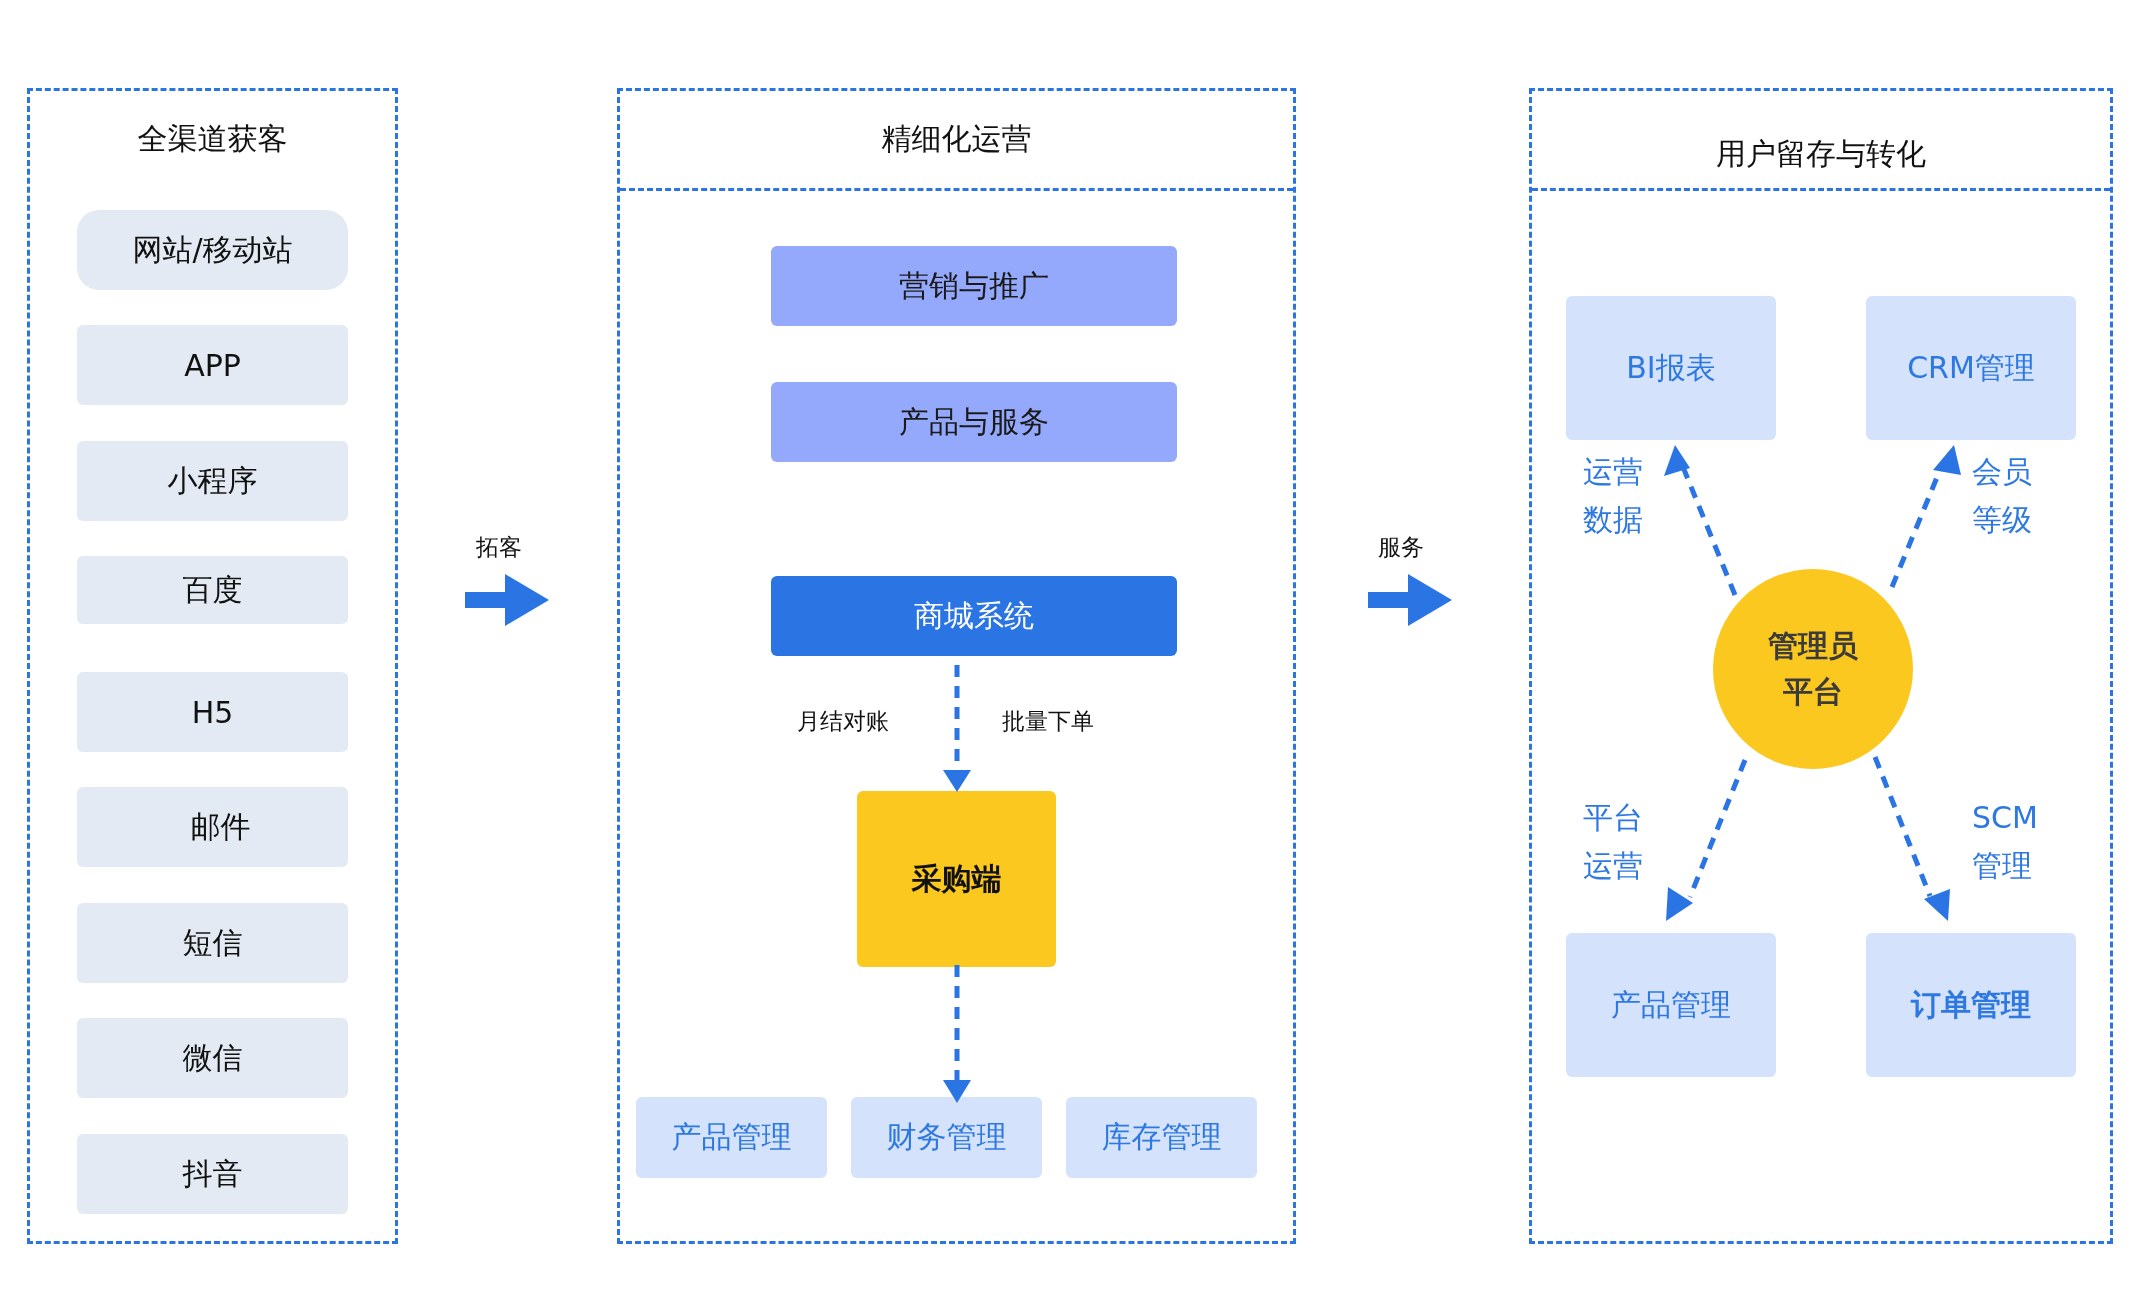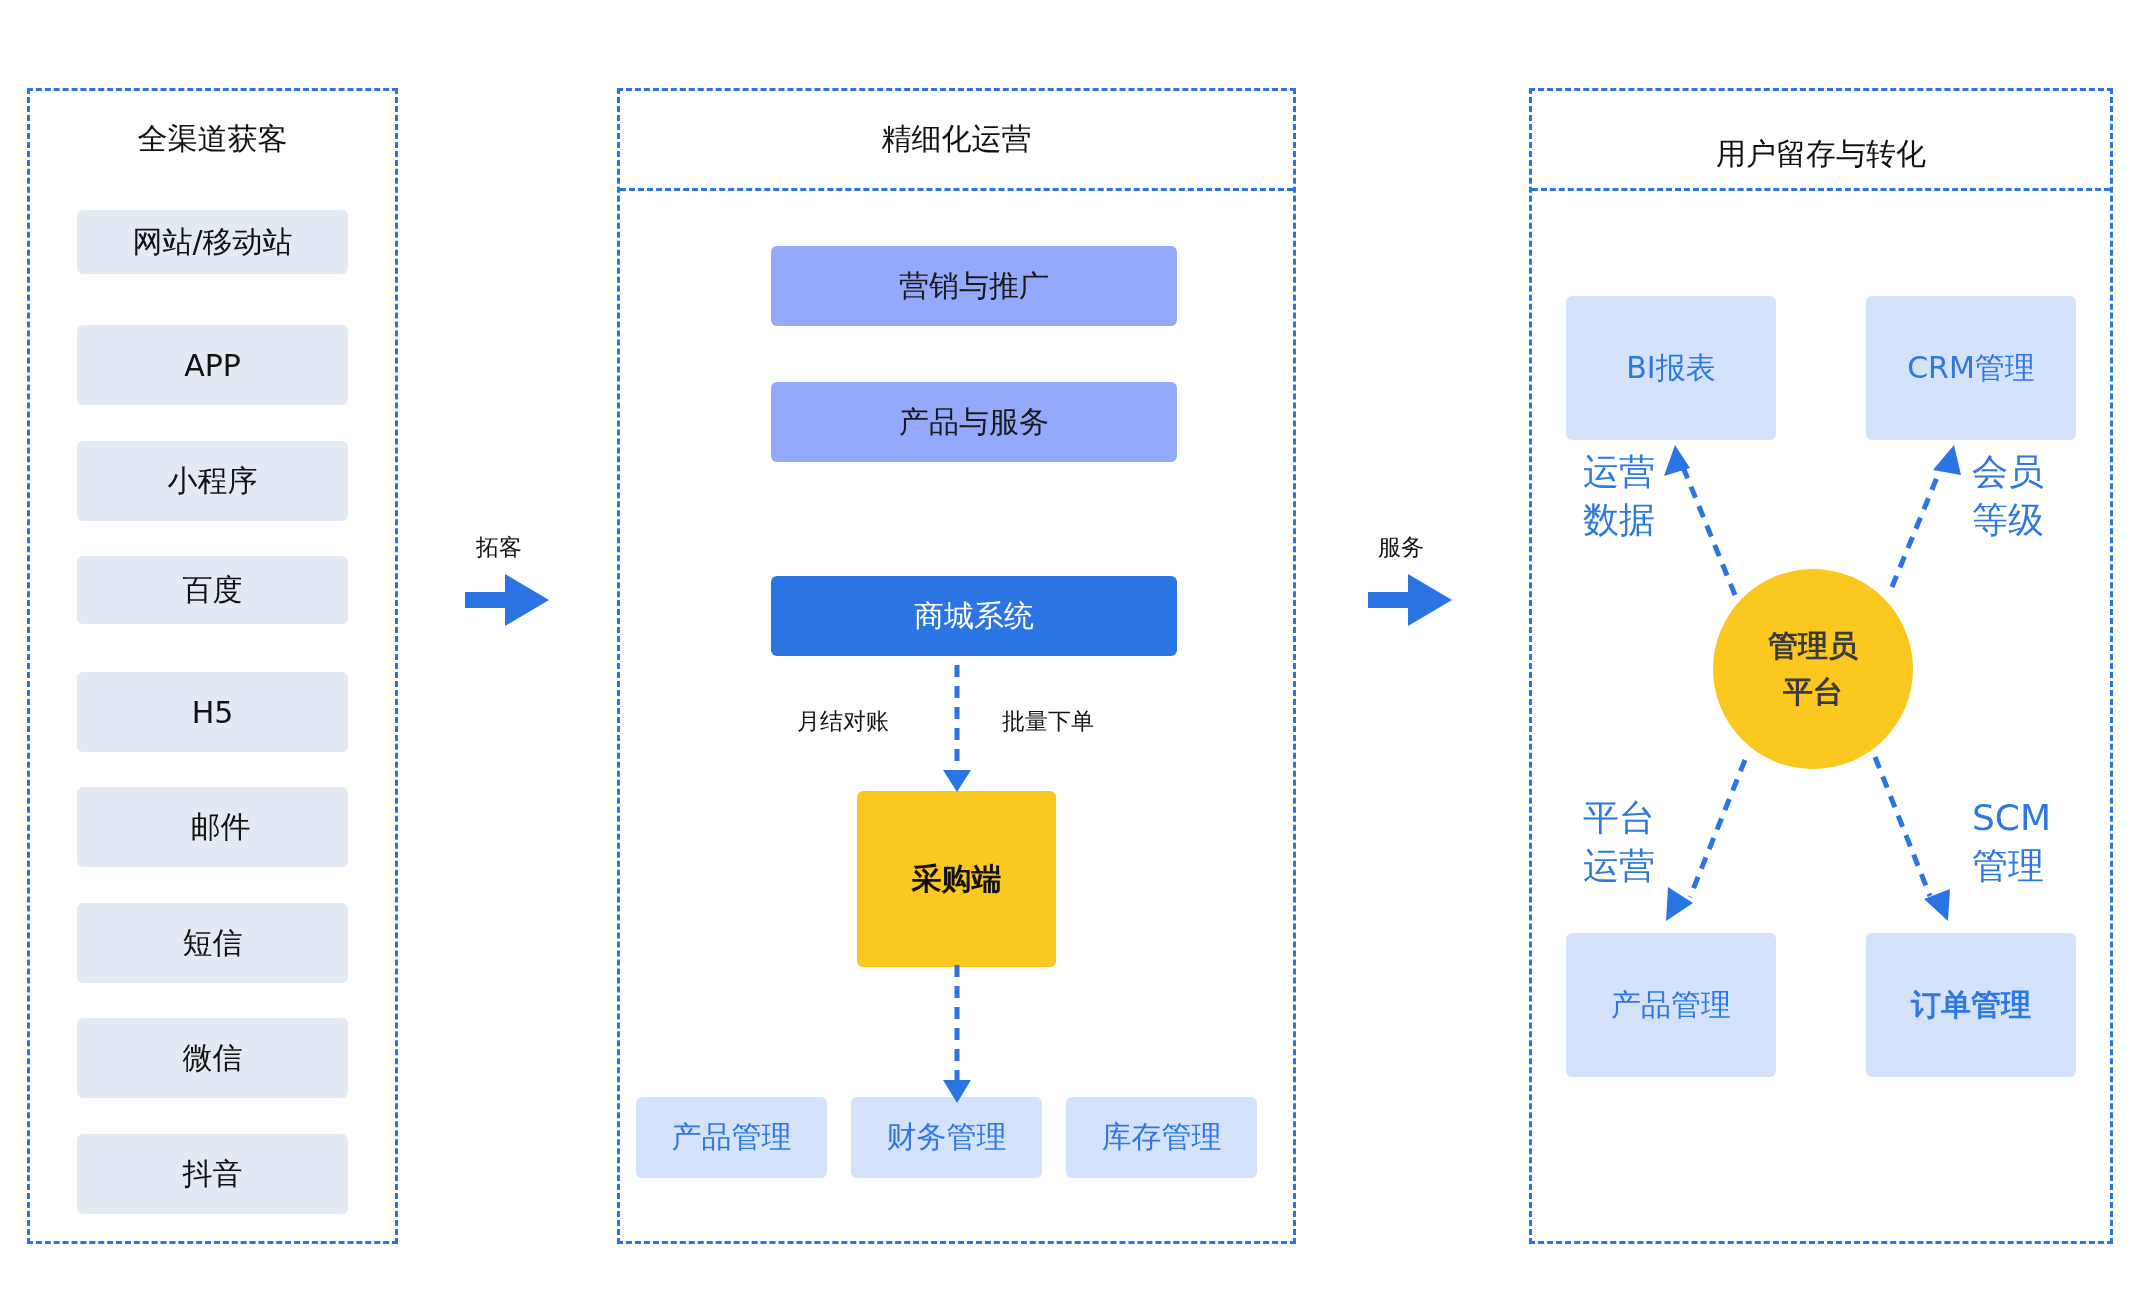--- a/index.html
+++ b/index.html
@@ -9,32 +9,32 @@
   .divider { position:absolute; left:0; right:0; height:0; border-top:3px dashed #2b74e2; }
   .panel-title { position:absolute; left:0; right:0; text-align:center; font-size:30px; color:#111; }
   .chip { position:absolute; box-sizing:border-box; border-radius:6px; display:flex;
           align-items:center; justify-content:center; font-size:30px; }
   .chip-gray { background:#e3eaf3; color:#111; }
   .chip-light { background:#d4e3fb; color:#2e78e2; }
   .chip-purple { background:#94a8fc; color:#1a1a1a; }
   .chip-blue { background:#2a75e3; color:#ffffff; }
   .chip-yellow { background:#fbc820; color:#111; font-weight:bold; }
   .label { position:absolute; font-size:23px; color:#111; white-space:nowrap; }
-  .blue-label { position:absolute; font-size:36px; color:#2e78e2; line-height:48px; white-space:nowrap; }
+  .blue-label { position:absolute; font-size:30px; color:#2e78e2; line-height:48px; white-space:nowrap; }
   .hub { position:absolute; border-radius:50%; background:#fbc820; display:flex; flex-direction:column;
          align-items:center; justify-content:center; color:#3b3b3b; font-weight:bold; font-size:30px; line-height:46px; }
   svg.overlay { position:absolute; left:0; top:0; }
 </style>
 </head>
 <body>
 
 <div class="panel" style="left:27px; top:88px; width:371px; height:1156px;">
   <div class="panel-title" style="top:28px;">全渠道获客</div>
 </div>
-<div class="chip chip-gray" style="left:77px; top:210px; width:271px; height:64px;">网站/移动站</div>
+<div class="chip chip-gray" style="left:77px; top:210px; width:271px; height:80px;border-radius:22px;">网站/移动站</div>
 <div class="chip chip-gray" style="left:77px; top:325px; width:271px; height:80px;">APP</div>
 <div class="chip chip-gray" style="left:77px; top:441px; width:271px; height:80px;">小程序</div>
 <div class="chip chip-gray" style="left:77px; top:556px; width:271px; height:68px;">百度</div>
 <div class="chip chip-gray" style="left:77px; top:672px; width:271px; height:80px;">H5</div>
 <div class="chip chip-gray" style="left:77px; top:787px; width:271px; height:80px;padding-left:16px;">邮件</div>
 <div class="chip chip-gray" style="left:77px; top:903px; width:271px; height:80px;">短信</div>
 <div class="chip chip-gray" style="left:77px; top:1018px; width:271px; height:80px;">微信</div>
 <div class="chip chip-gray" style="left:77px; top:1134px; width:271px; height:80px;">抖音</div>
 
 <div class="label" style="left:476px; top:532px;">拓客</div>

